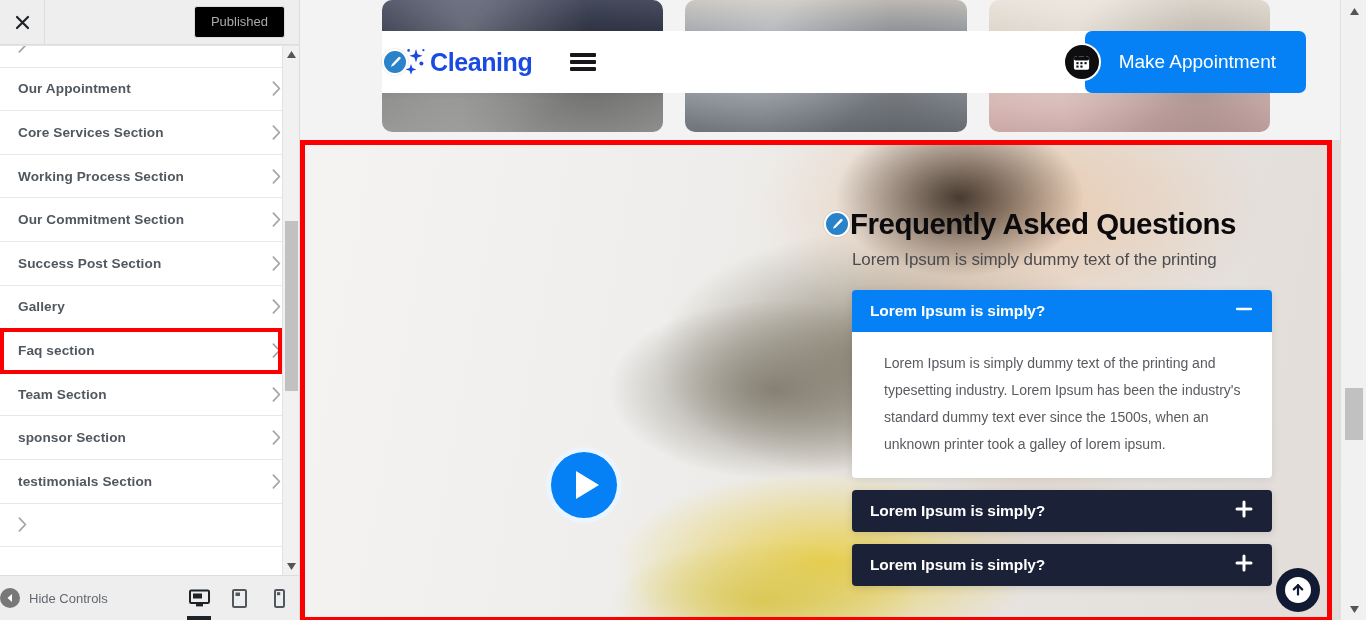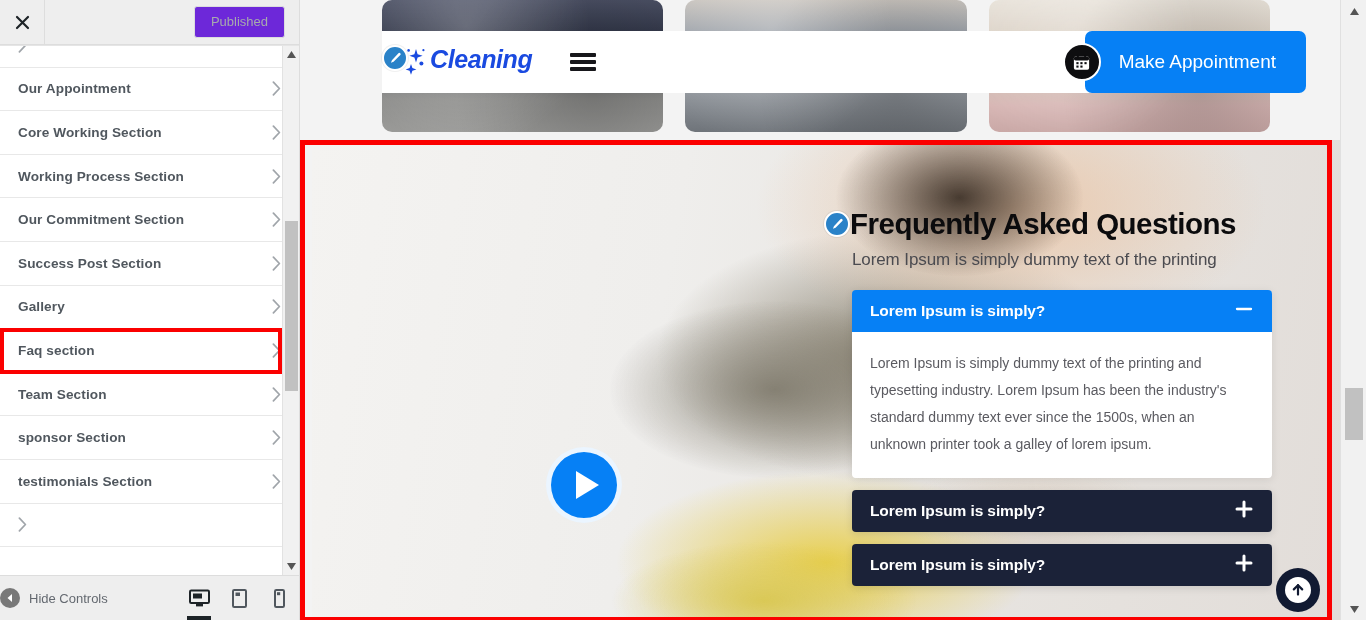--- a/index.html
+++ b/index.html
@@ -33,21 +33,21 @@
     background: #eee;
     cursor: pointer;
   }
   .sb-close svg { display:block; }
   .sb-header-spacer { flex: 1; }
   .sb-published {
     margin-right: 14px;
     padding: 5px 16px;
     font-size: 13px;
     color: #a7aaad;
-    background: #6d28d9;
+    background: #000000;
     border: 1px solid #dcdcde;
     border-radius: 3px;
     line-height: 1.6;
     cursor: default;
   }
 
   .sb-list {
     position: relative;
     flex: 1 1 auto;
     overflow: hidden;
@@ -167,21 +167,21 @@
   }
 
   
   .site-header {
     position: absolute; top: 31px; left: 82px; right: 96px;
     height: 62px;
     background: #fff;
     display: flex; align-items: center;
     z-index: 12;
   }
-  .brand { display: flex; gap: 0; margin-left: 0px; font-style: italic; }
+  .brand { display: flex; align-items: center; gap: 0; margin-left: 0px; }
   .edit-pencil {
     width: 26px; height: 26px; border-radius: 50%;
     background: #2a82c8; border: 2px solid #fff;
     display: flex; align-items: center; justify-content: center;
     flex: 0 0 26px;
     box-shadow: 0 0 0 1px rgba(0,0,0,.06);
     cursor: pointer;
     position: relative; z-index: 3;
   }
   .brand-spark { width: 30px; height: 34px; position: relative; margin-left: -8px; }
@@ -296,21 +296,21 @@
   }
   .acc.open .acc-head { background: #0680f5; }
   .acc.closed .acc-head { background: #1b2238; }
   .acc-q {
     flex: 1; color: #fff; font-size: 15.5px; font-weight: 700;
     letter-spacing: -.1px;
   }
   .acc-icon { color: #fff; font-size: 22px; line-height: 1; font-weight: 400; }
   .acc-body {
     background: #fff;
-    padding: 18px 18px 20px 18px;
+    padding: 18px 18px 20px 32px;
     font-size: 14px;
     line-height: 1.92;
     color: #5a5a60;
   }
   .acc.closed { box-shadow: 0 2px 8px rgba(0,0,0,.12); }
 
   .to-top {
     position: absolute;
     right: 20px; bottom: 8px;
     width: 44px; height: 44px; border-radius: 50%;
@@ -382,21 +382,21 @@
           </div>
           <div class="sb-item">
             <span class="sb-item-label">Our Appointment</span>
             <span class="sb-chevron">
               <svg width="9" height="15" viewBox="0 0 9 15" fill="none">
                 <path d="M1.4 1.2 L7.4 7.5 L1.4 13.8" stroke="currentColor" stroke-width="1.7" stroke-linecap="round" stroke-linejoin="round"></path>
               </svg>
             </span>
           </div>
           <div class="sb-item">
-            <span class="sb-item-label">Core Working Section</span>
+            <span class="sb-item-label">Core Services Section</span>
             <span class="sb-chevron">
               <svg width="9" height="15" viewBox="0 0 9 15" fill="none">
                 <path d="M1.4 1.2 L7.4 7.5 L1.4 13.8" stroke="currentColor" stroke-width="1.7" stroke-linecap="round" stroke-linejoin="round"></path>
               </svg>
             </span>
           </div>
           <div class="sb-item">
             <span class="sb-item-label">Working Process Section</span>
             <span class="sb-chevron">
               <svg width="9" height="15" viewBox="0 0 9 15" fill="none">

